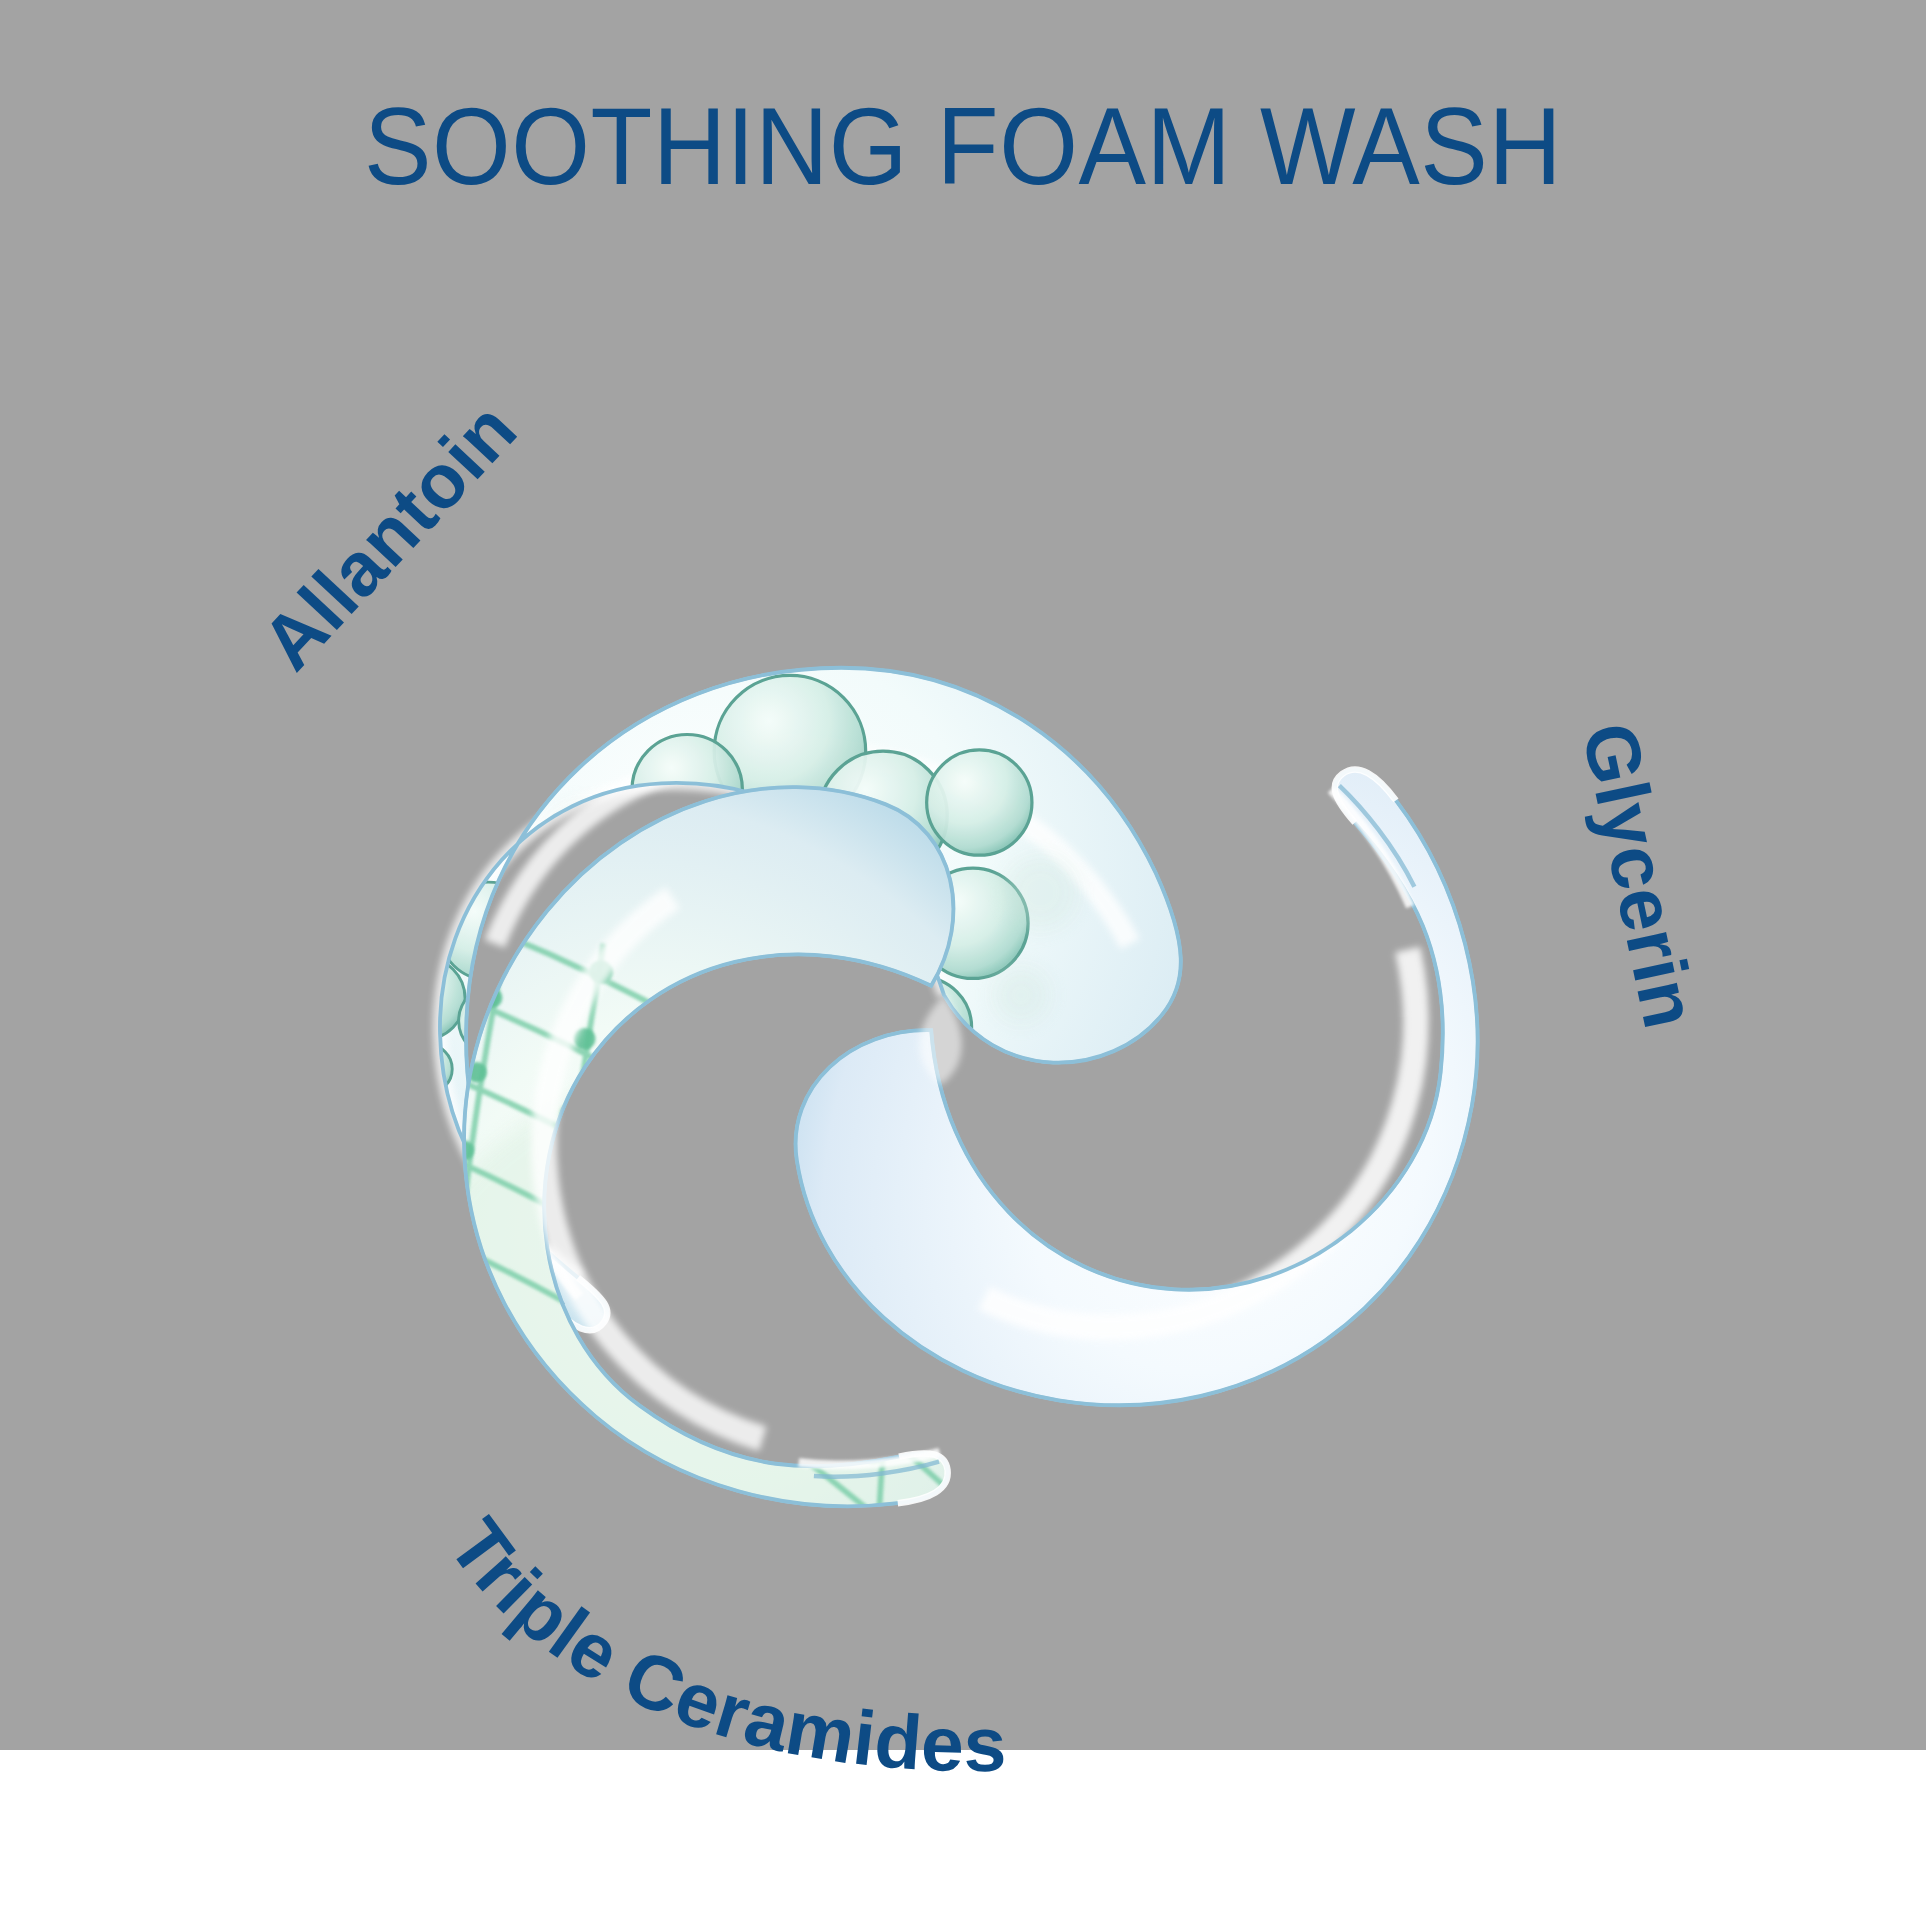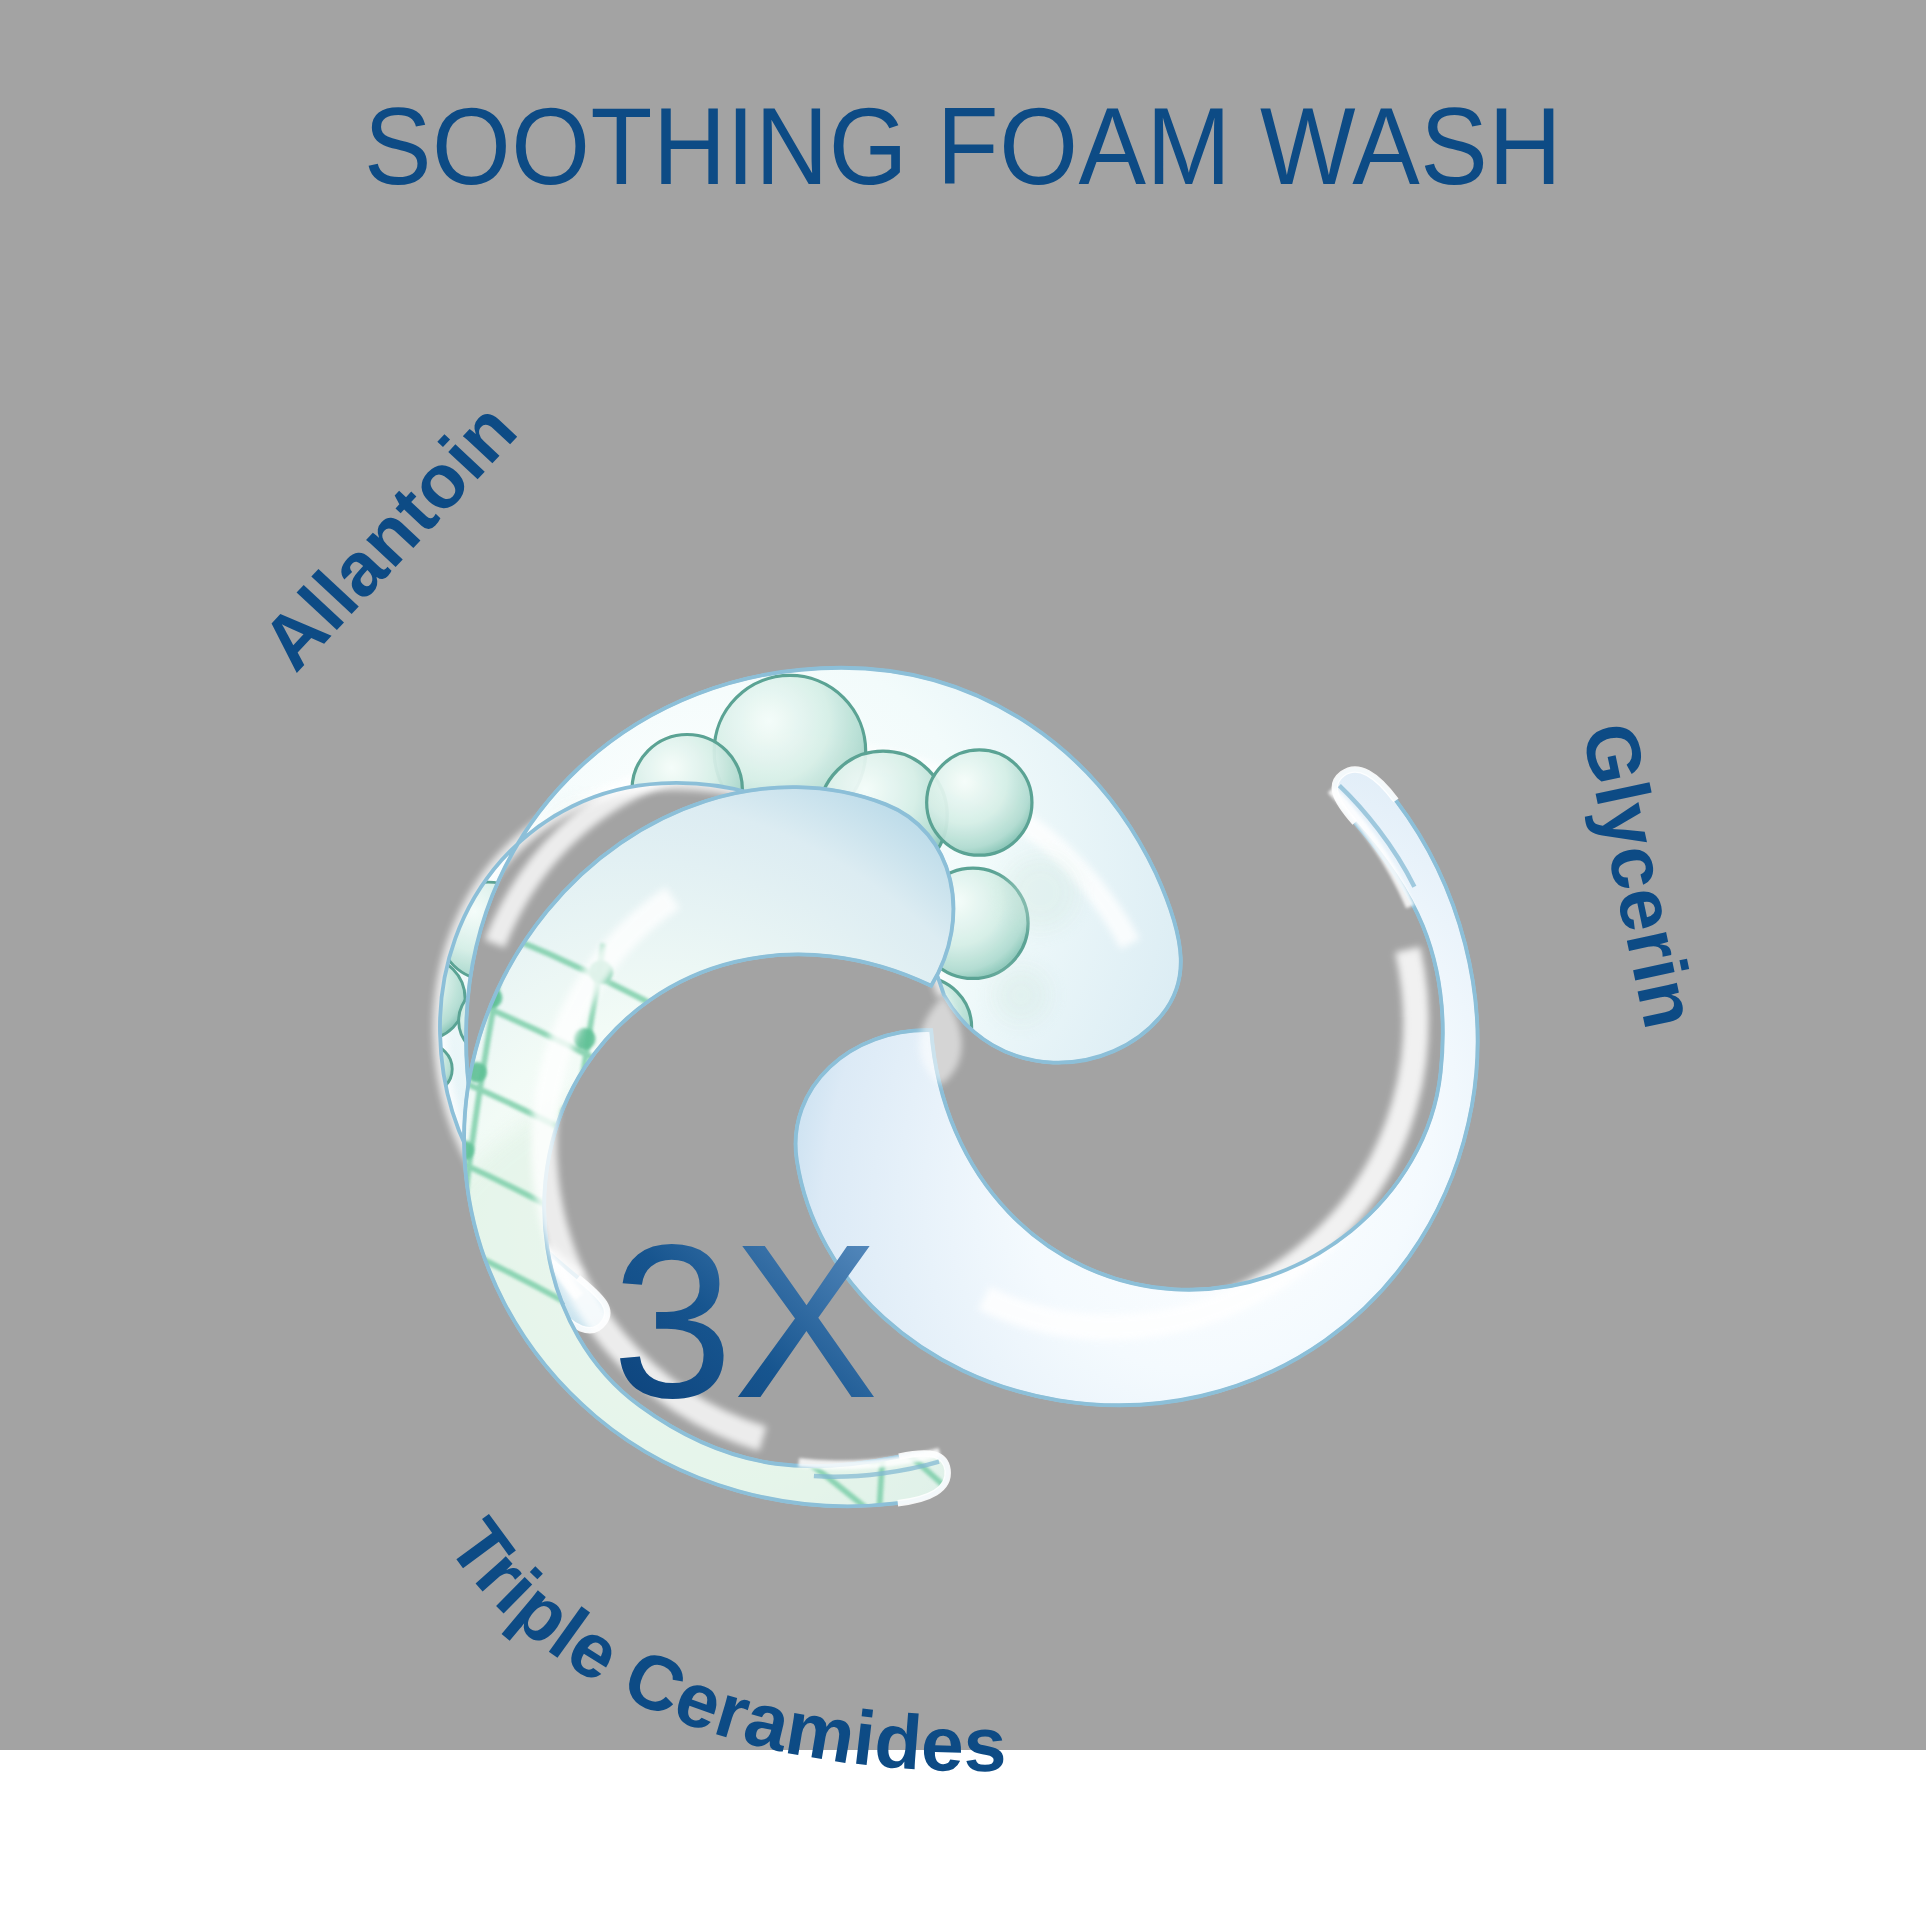--- a/index.html
+++ b/index.html
@@ -406,32 +406,20 @@
         <path d="M560,420 C 700,290 900,250 1080,330 C 1250,406 1350,560 1360,720" fill="none" stroke="#ffffff" stroke-width="40" opacity="0.8" filter="url(#softBlur)"></path>
         <path d="M430,590 C 414,638 398,655 374,645 C 346,633 348,598 368,552" fill="none" stroke="#ffffff" stroke-width="10" opacity="0.9"></path>
         <path d="M470,460 C 430,520 404,590 392,640" fill="none" stroke="#7fb7d2" stroke-width="7" opacity="0.7"></path>
         <path d="M500,450 C 452,514 420,588 404,648" fill="none" stroke="#ffffff" stroke-width="14" opacity="0.85" filter="url(#tinyBlur)"></path>
       </g>
 
       <path d="M1000,980 C 1040,1040 1035,1090 995,1120 C 950,1085 950,1030 1000,980 Z" fill="#ffffff" opacity="0.55" filter="url(#softBlur)"></path>
     </svg>
   </div>
 
-  <div class="x3">
-    <svg viewBox="0 0 500 420" xmlns="http://www.w3.org/2000/svg">
-      <defs>
-        <linearGradient id="x3grad" x1="0" y1="1" x2="1" y2="0">
-          <stop offset="0%" stop-color="#0a3f78"></stop>
-          <stop offset="45%" stop-color="#17558f"></stop>
-          <stop offset="100%" stop-color="#6294c6"></stop>
-        </linearGradient>
-      </defs>
-      <text x="12" y="320" fill="url(#x3grad)">3X</text>
-    </svg>
-  </div>
 
   <div class="lbl lbl-allantoin">Allantoin</div>
 
   <div class="lbl lbl-glycerin">Glycerin</div>
 
   <div class="arc-label">
     <svg viewBox="0 0 1400 560" xmlns="http://www.w3.org/2000/svg">
       <defs>
         <path id="arcPath" d="M40,60 C 240,400 760,520 1340,380" fill="none"></path>
       </defs>

